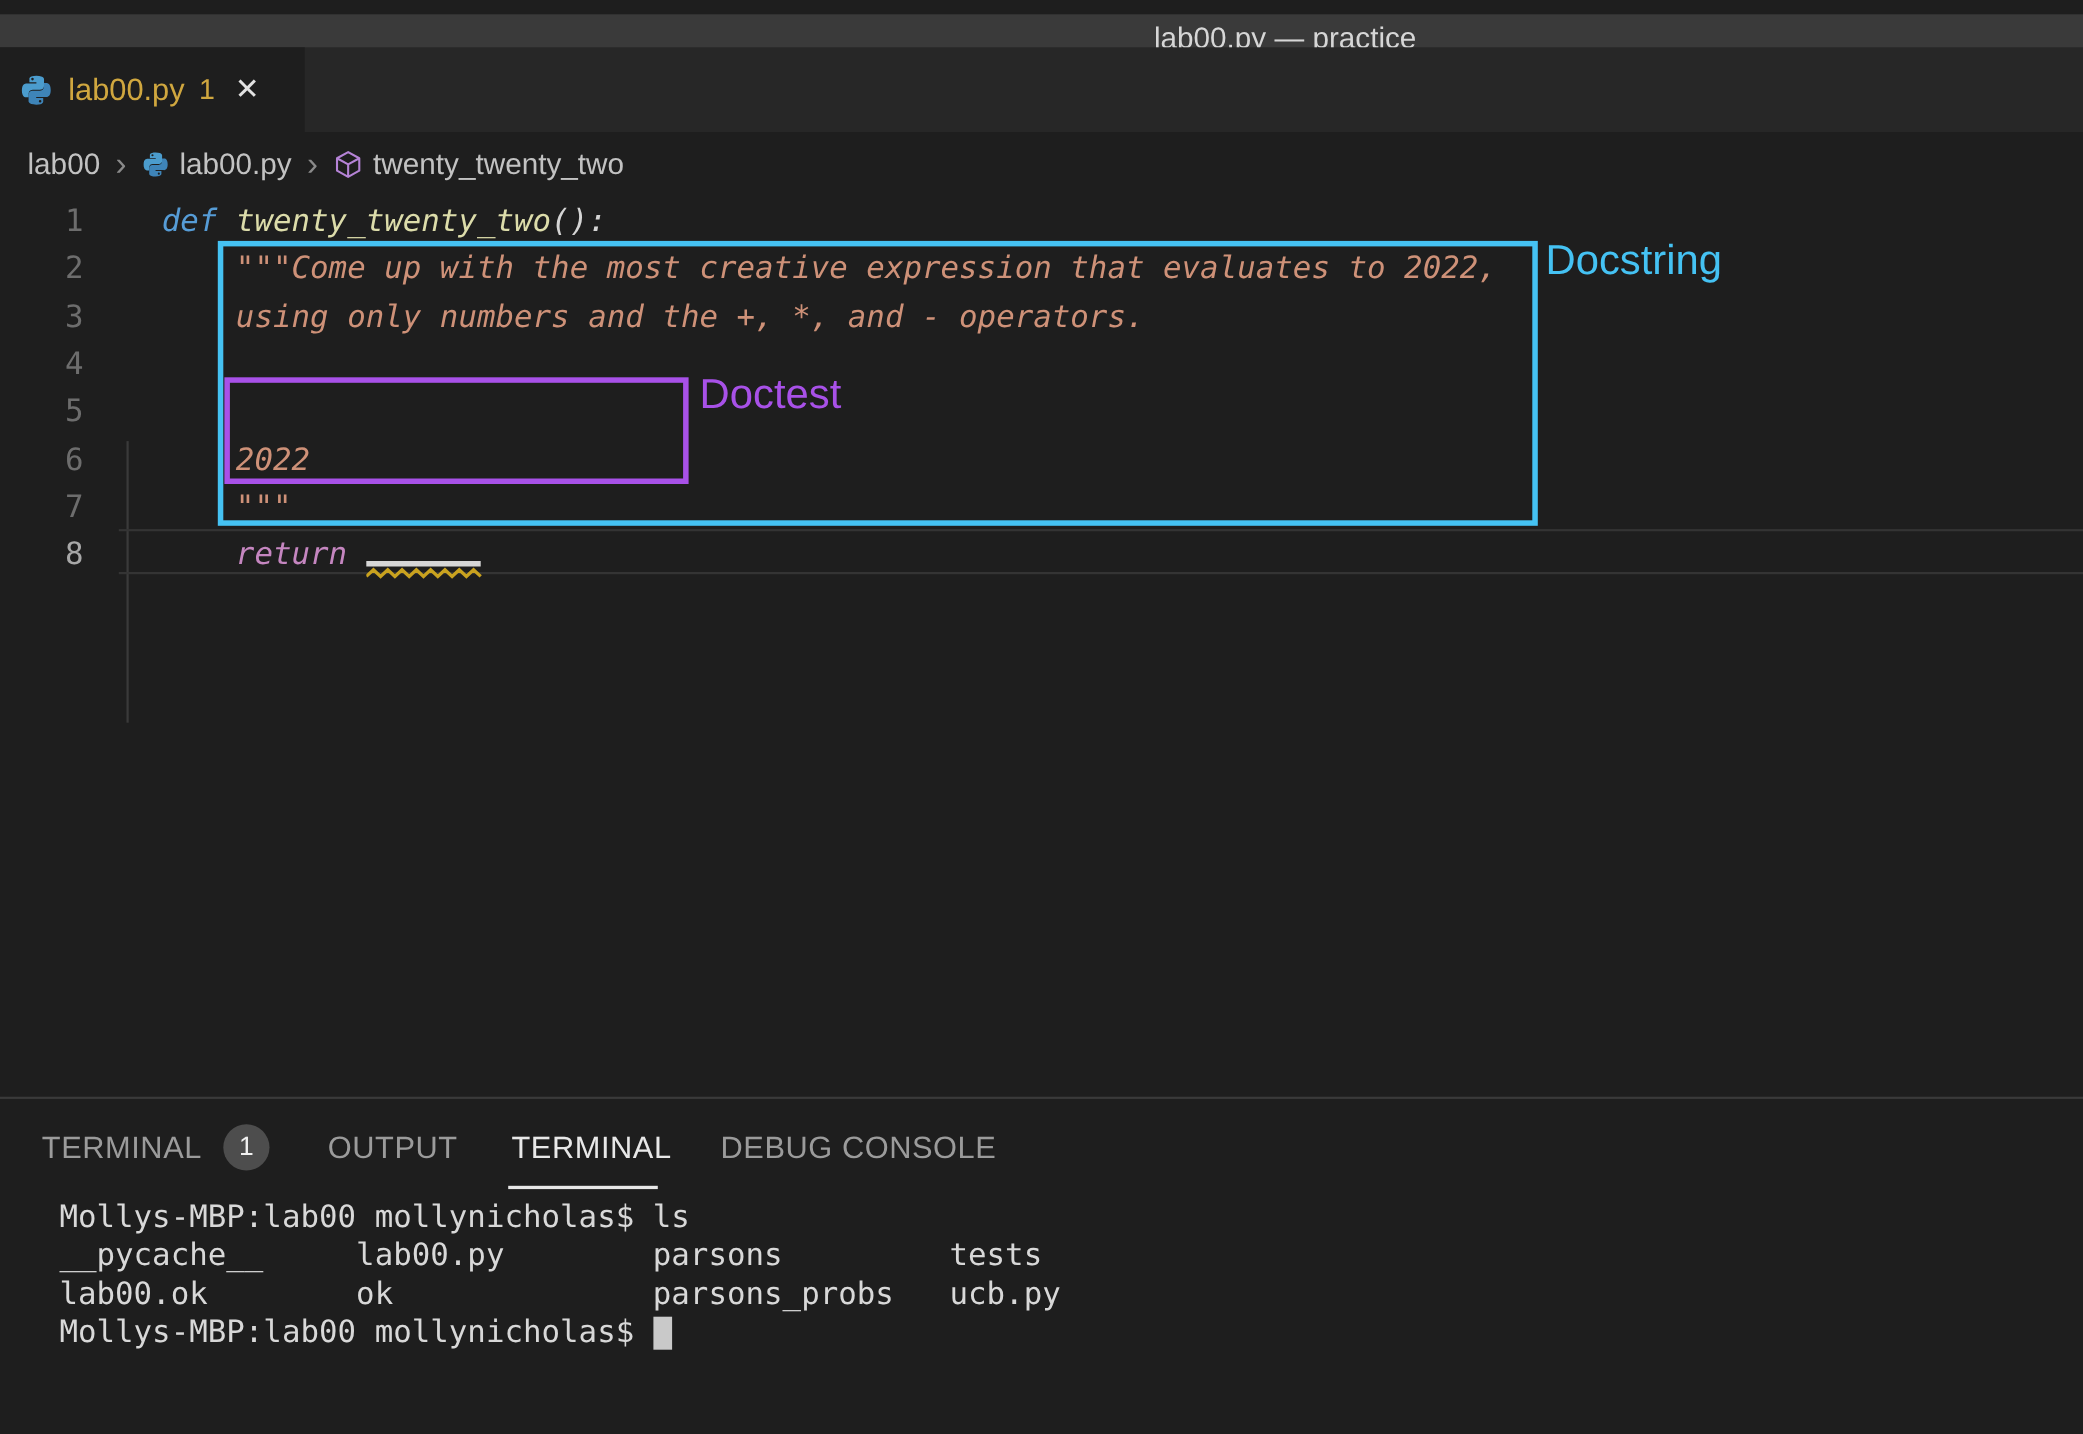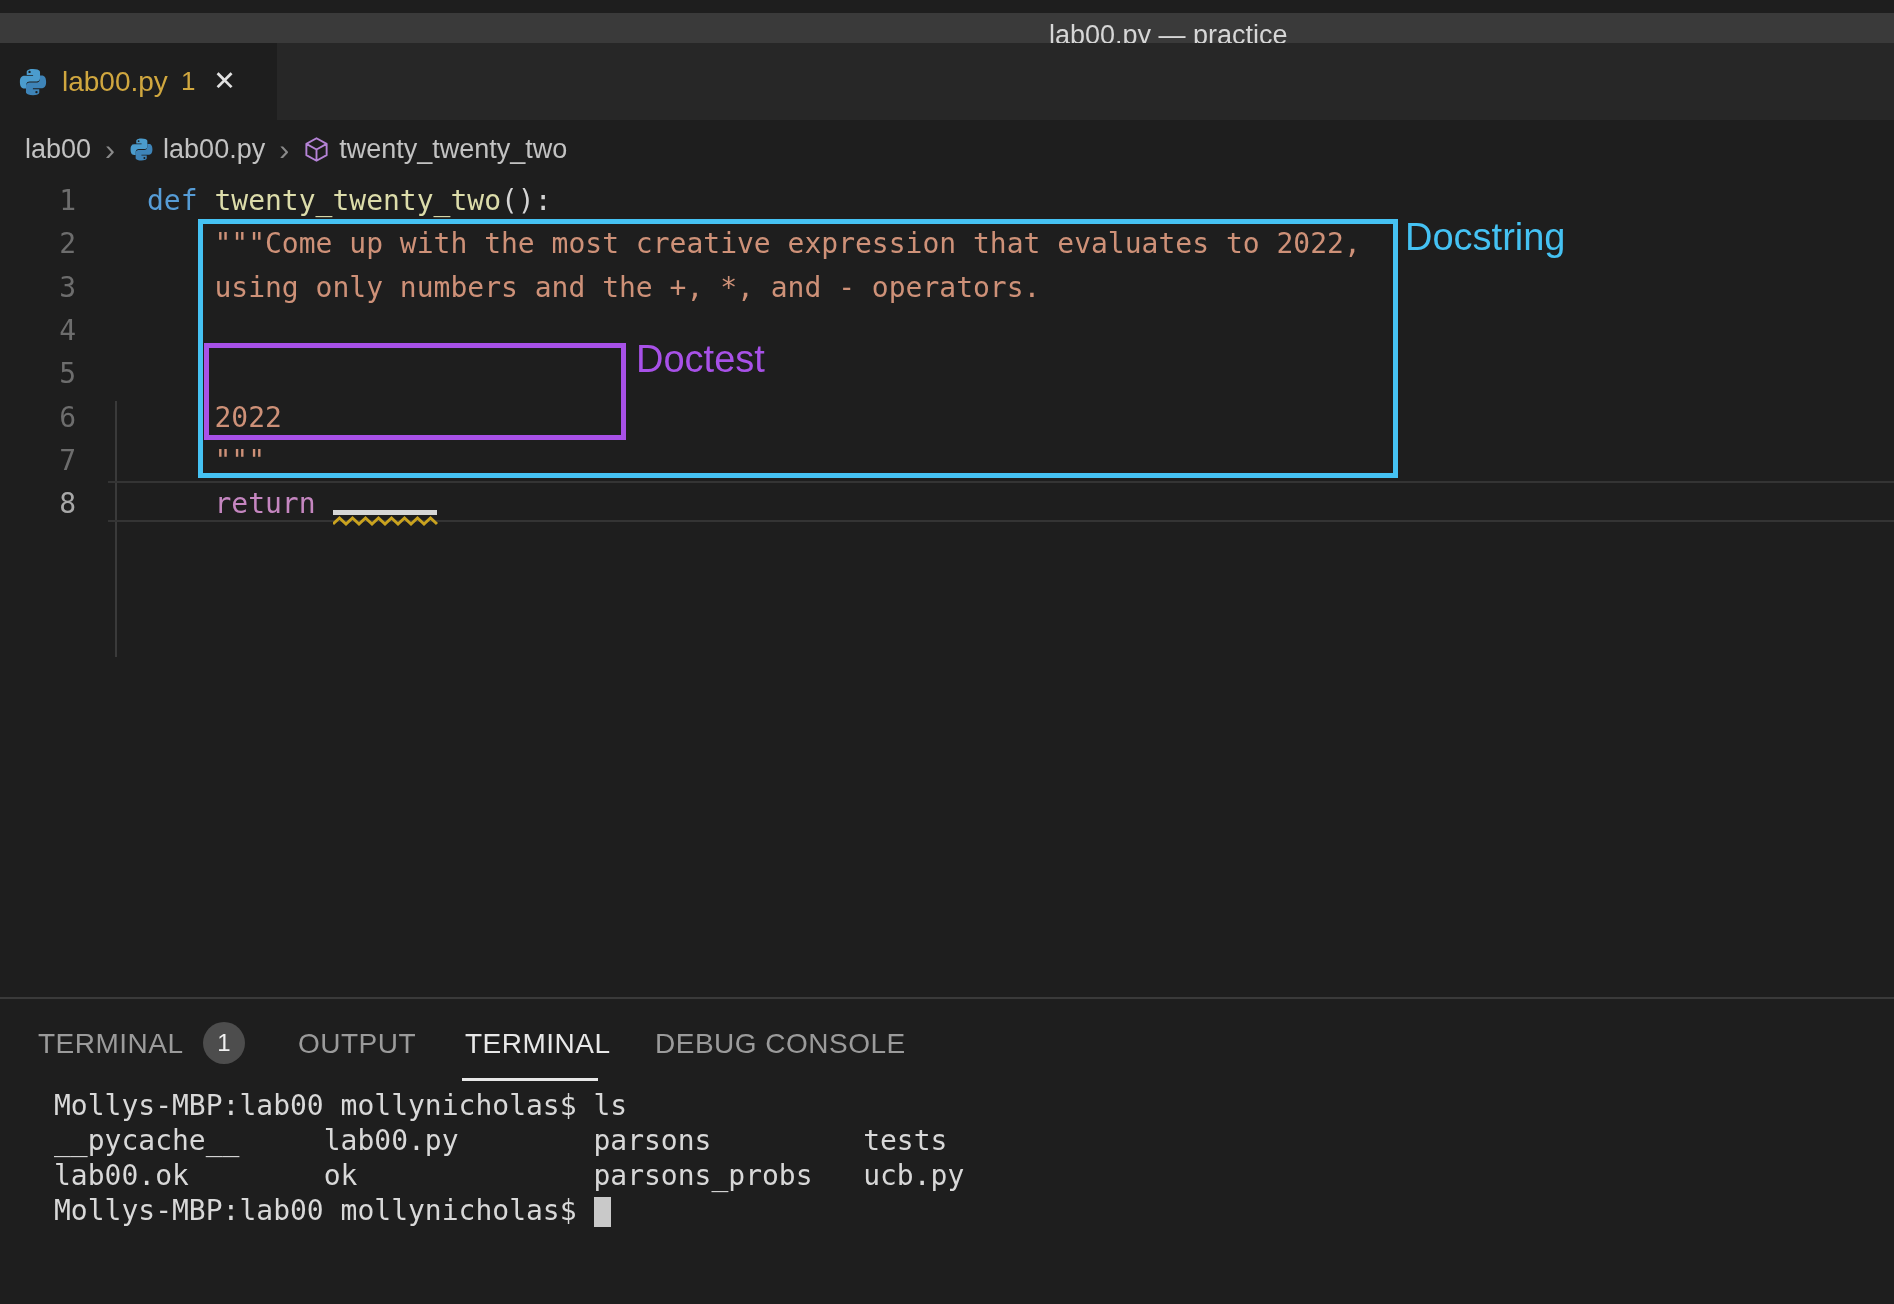--- a/index.html
+++ b/index.html
@@ -27,21 +27,21 @@
   .breadcrumb{position:absolute;left:25px;top:120px;height:59px;display:flex;align-items:center;font-size:27px;color:#c2c2c2;}
   .breadcrumb .sep{color:#8a8a8a;font-size:30px;margin:0 14px;line-height:1;}
   .breadcrumb .pyicon{width:25px;height:25px;margin-right:9px;}
   .breadcrumb .cube{width:27px;height:27px;margin-right:9px;}
 
   
   .editor{position:absolute;left:0;top:179px;width:1894px;height:818px;font-family:"DejaVu Sans Mono",monospace;font-size:28px;}
   .line{position:absolute;left:0;width:1894px;height:43px;line-height:43px;white-space:pre;}
   .ln{position:absolute;left:0;top:0;width:76px;text-align:right;color:#6d6d6d;}
   .ln.active{color:#a8a8a8;}
-  .code{position:absolute;left:147px;top:0;color:#d4d4d4;}
+  .code{position:absolute;left:147px;top:0;color:#d4d4d4;font-style:italic;}
   .tok-kw{color:var(--kw-blue);} .tok-fn{color:var(--fn-yellow);} .tok-punc{color:#d4d4d4;}
   .tok-str{color:var(--str-salmon);} .tok-ctrl{color:var(--ctrl-pink);} .tok-prompt{color:var(--prompt-pink);}
 
   .indent-guide{position:absolute;left:115px;top:222px;width:2px;height:256px;background:#3a3a3a;}
   .curline-border{position:absolute;left:108px;width:1786px;height:2px;background:#343434;}
   .clb-top{top:481px;} .clb-bottom{top:520px;}
 
   
   .doc-box{position:absolute;left:198px;top:219px;width:1200px;height:259px;border:5px solid var(--accent-cyan);}
   .doctest-box{position:absolute;left:204px;top:343px;width:422px;height:97px;border:5px solid var(--accent-purple);}

